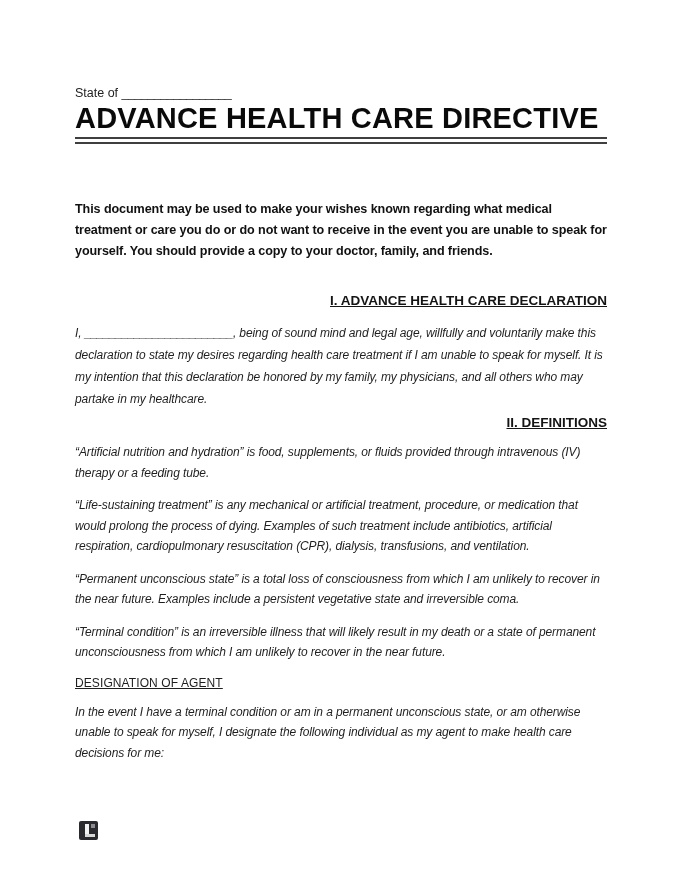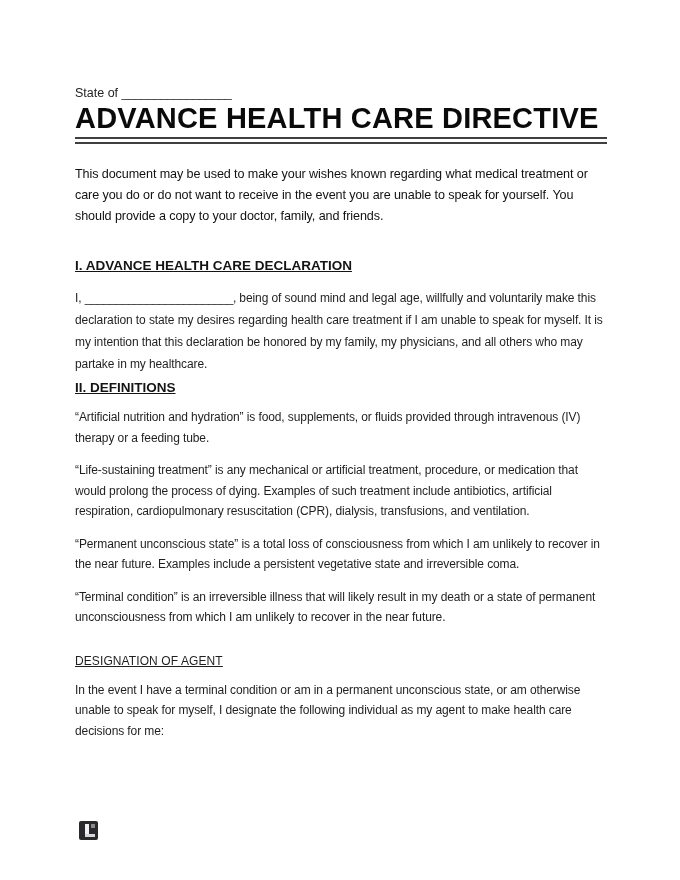--- a/index.html
+++ b/index.html
@@ -39,47 +39,48 @@
     color: #0a0a0a;
     white-space: nowrap;
   }
   .title-rule {
     margin-top: 2px;
     height: 3px;
     border-top: 2px solid #3f3f3f;
     border-bottom: 2px solid #3f3f3f;
   }
   .intro {
-    margin-top: 20px;
+    margin-top: 55px;
     font-size: 12.6px;
-    font-weight: normal;
+    font-weight: bold;
     line-height: 21px;
     letter-spacing: -0.1px;
     color: #111;
   }
   .sec-heading {
-    text-align: left;
+    text-align: right;
     font-size: 13.5px;
     font-weight: bold;
     text-decoration: underline;
     color: #141414;
   }
   .sec-heading.first { margin-top: 31px; }
   .sec-heading.second { margin-top: 5px; }
   .sec-heading.third { margin-top: 26px; }
   .body-p {
     margin: 12px 0 0 0;
     font-size: 12px;
     line-height: 20.5px;
     letter-spacing: -0.1px;
     color: #1f1f1f;
+    font-style: italic;
   }
   .body-p.roomy { line-height: 22px; margin-top: 14px; }
   .sub-heading {
-    margin-top: 26px;
+    margin-top: 13px;
     font-size: 12px;
     text-decoration: underline;
     letter-spacing: 0.1px;
     color: #1f1f1f;
   }
   .footer-logo {
     position: absolute;
     left: 79px;
     top: 821px;
     width: 19px;

